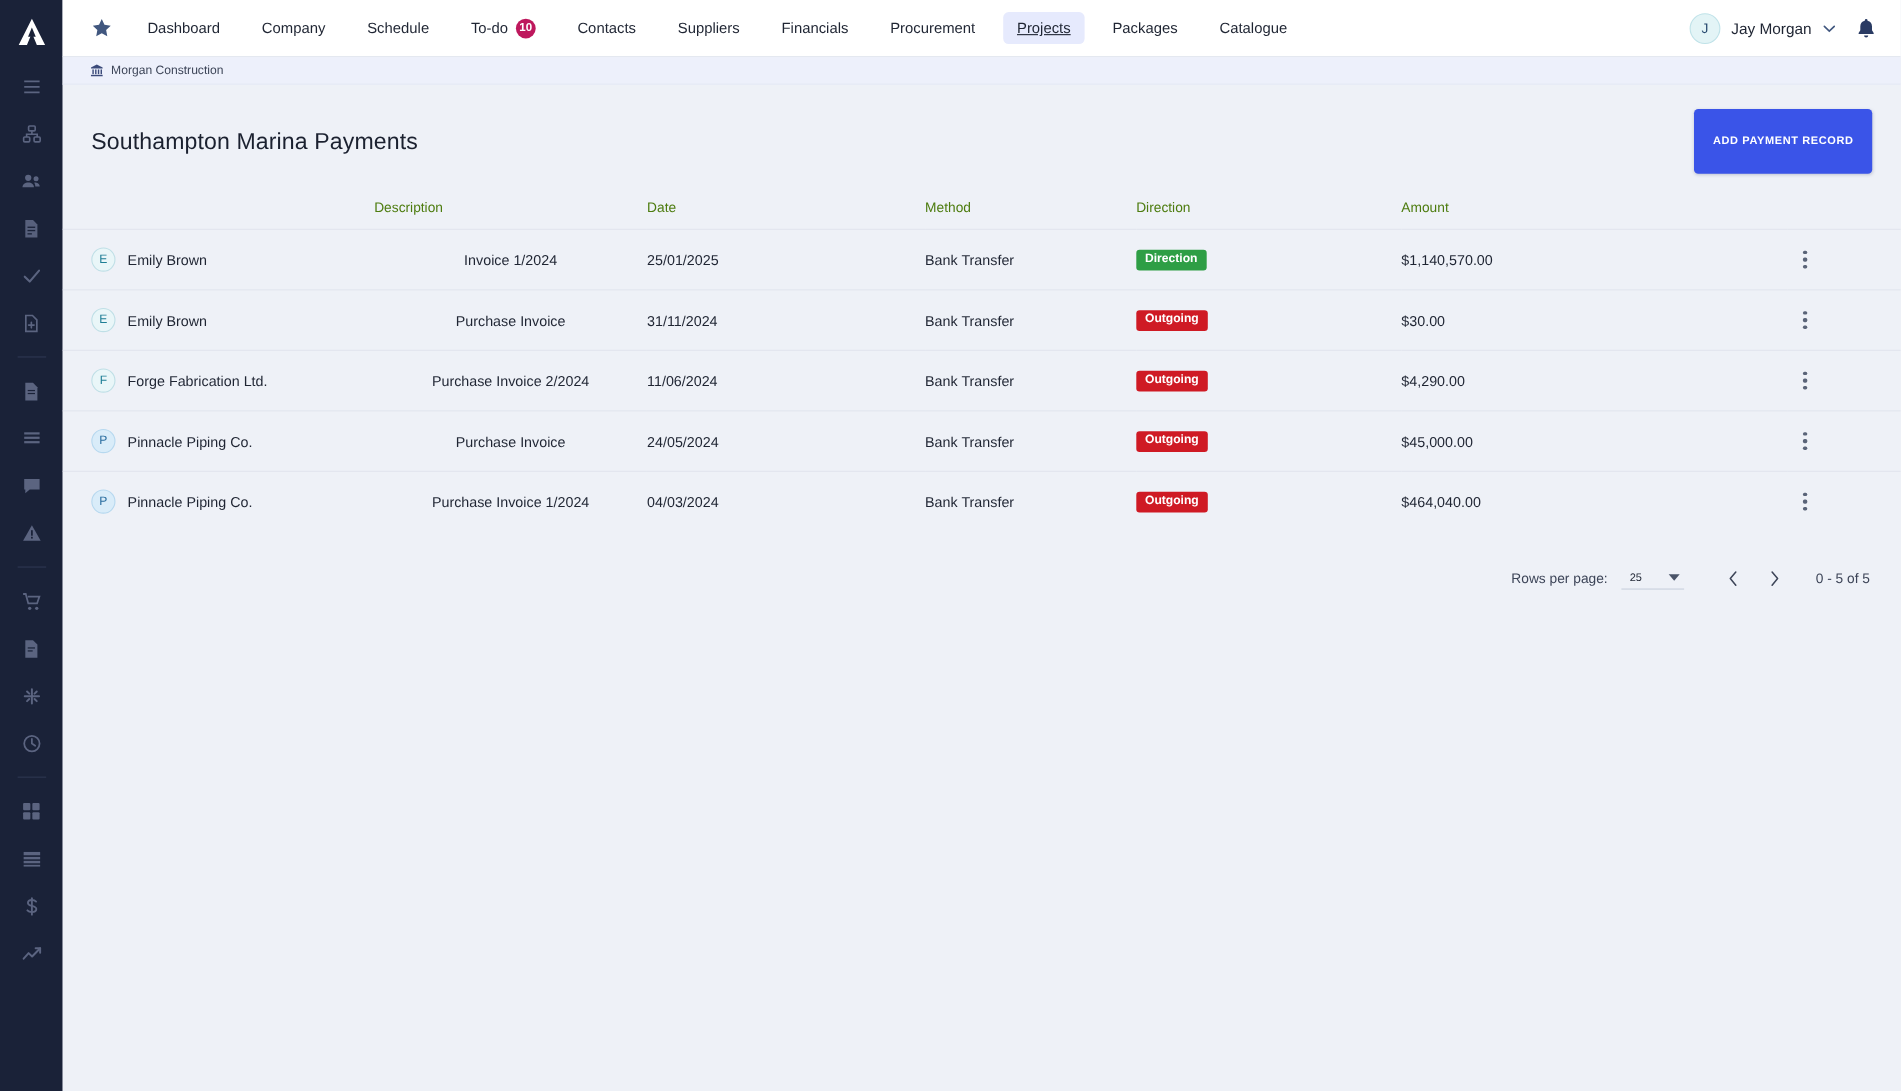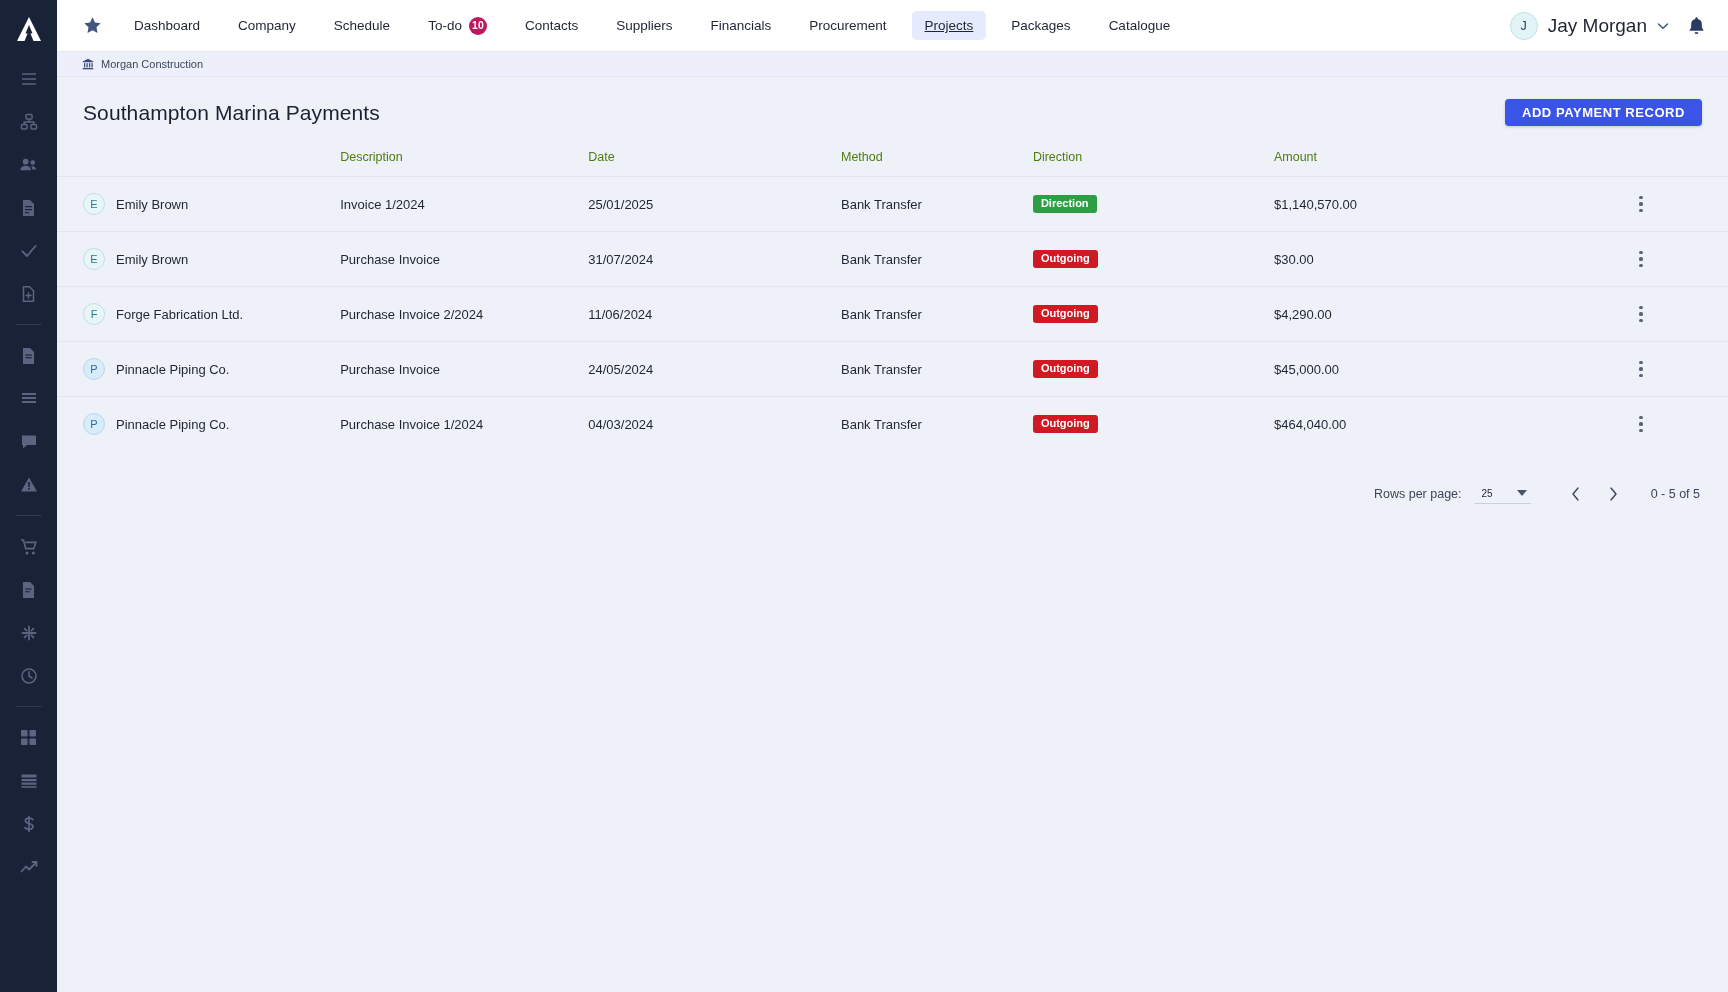--- a/index.html
+++ b/index.html
@@ -64,21 +64,21 @@
     line-height: 1;
   }
   .nav-right { margin-left: auto; display: flex; align-items: center; gap: 18px; }
   .user-chip { display: flex; align-items: center; gap: 10px; cursor: pointer; }
   .avatar-user {
     width: 28px; height: 28px; border-radius: 50%;
     background: #e3f4f6; border: 1px solid #bfe2e8;
     display: flex; align-items: center; justify-content: center;
     font-size: 12.5px; color: #27486e;
   }
-  .user-name { font-size: 19px; color: #1f2533; }
+  .user-name { font-size: 14px; color: #1f2533; }
   .chev { color:#41577f; display:flex; align-items:center; }
   .bell { color: #2a3b63; cursor: pointer; display:flex; align-items:center; }
 
   
   .crumbbar {
     height: 25px; flex: 0 0 25px; background: #edf0fb;
     display: flex; align-items: center; padding-left: 25px;
     border-bottom: 1px solid #e4e8f4;
   }
   .crumb { display: flex; gap: 7px; cursor: pointer; }
@@ -87,40 +87,40 @@
 
   
   .pagehead {
     display: flex; align-items: center;
     padding: 22px 26px 14px 26px;
   }
   .page-title { font-size: 21px; color: #1b2130; font-weight: 400; letter-spacing: .1px; }
   .btn-primary {
     margin-left: auto;
     background: #3a54e8; color: #fff;
-    font-size: 13px; font-weight: bold; letter-spacing: .55px;
+    font-size: 10px; font-weight: bold; letter-spacing: .55px;
     border: none; border-radius: 4px;
-    padding: 6px 17px; cursor: pointer;
+    padding: 24px 17px; cursor: pointer;
     box-shadow: 0 1px 3px rgba(30,40,90,.22);
   }
 
   
   .tablewrap { padding: 0 0 0 0; }
   table.paytable { width: 100%; border-collapse: collapse; table-layout: fixed; }
   table.paytable th {
     text-align: left; font-size: 12.5px; color: #4d7c0f; font-weight: 400;
     padding: 10px 0 12px 0;
   }
   table.paytable td {
     font-size: 13px; color: #1f2533; padding: 16px 0;
     border-top: 1px solid #e1e5ee;
     vertical-align: middle;
   }
   .c-party   { width: 242px; padding-left: 26px !important; }
-  .c-desc    { width: 212px; }
+  .c-desc    { width: 212px; text-align: center; }
   .c-date    { width: 216px; }
   .c-method  { width: 164px; }
   .c-dir     { width: 206px; }
   .c-amount  { width: 300px; }
   .c-menu    { width: 88px; }
 
   .party { display: flex; align-items: center; gap: 11px; }
   .avatar-sm {
     width: 22px; height: 22px; border-radius: 50%;
     display: flex; align-items: center; justify-content: center;
@@ -424,21 +424,21 @@
               </td>
             </tr>
             <tr>
               <td class="c-party">
                 <div class="party">
                   <span class="avatar-sm av-teal">E</span>
                   <span>Emily Brown</span>
                 </div>
               </td>
               <td class="c-desc">Purchase Invoice</td>
-              <td class="c-date">31/07/2024</td>
+              <td class="c-date">31/11/2024</td>
               <td class="c-method">Bank Transfer</td>
               <td class="c-dir"><span class="pill pill-out">Outgoing</span></td>
               <td class="c-amount amt amt-out">$30.00</td>
               <td class="c-menu">
                 <div class="kebab">
                   <i></i>
                   <i></i>
                   <i></i>
                 </div>
               </td>

